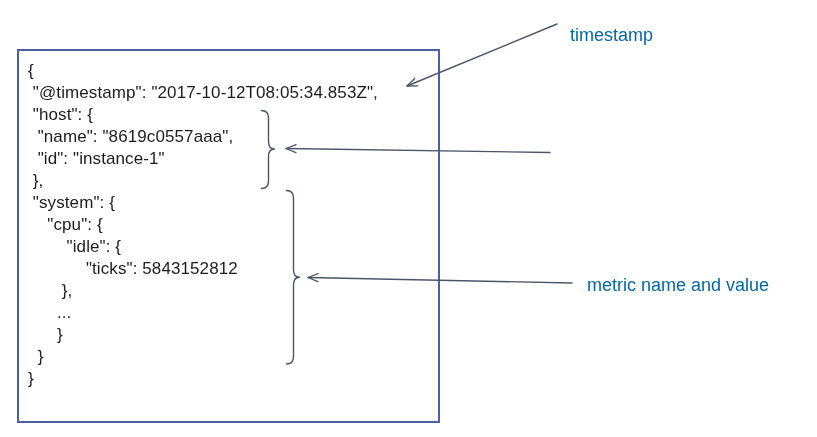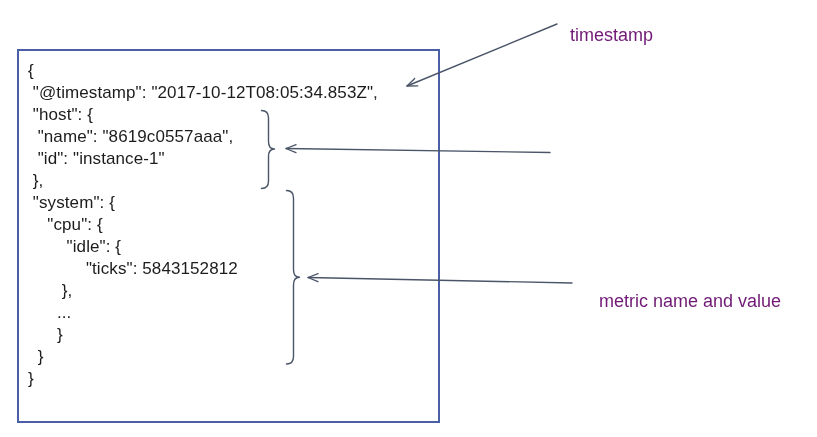--- a/index.html
+++ b/index.html
@@ -49,26 +49,26 @@
     fill: none;
     stroke: #4a5568;
     stroke-width: 1.4;
     stroke-linecap: round;
     stroke-linejoin: round;
   }
   .label {
     position: absolute;
     font-size: 18px;
     line-height: 22px;
-    color: #701a75;
+    color: #0369a1;
     white-space: nowrap;
   }
   .label-timestamp { left: 570px; top: 24px; }
   .label-dimensions { left: 572px; top: 142px; }
-  .label-metric { left: 587px; top: 290px; margin-left: 12px; }
+  .label-metric { left: 587px; top: 274px; }
 </style>
 </head>
 <body>
 
 <div class="canvas">
 
   <div class="json-box">
     <pre class="code">{
  "@timestamp": "2017-10-12T08:05:34.853Z",
  "host": {

